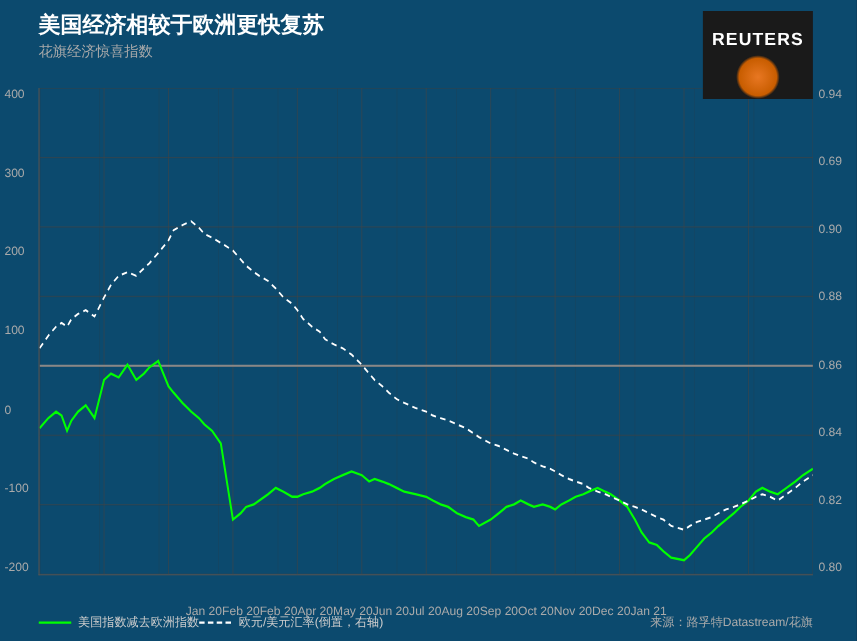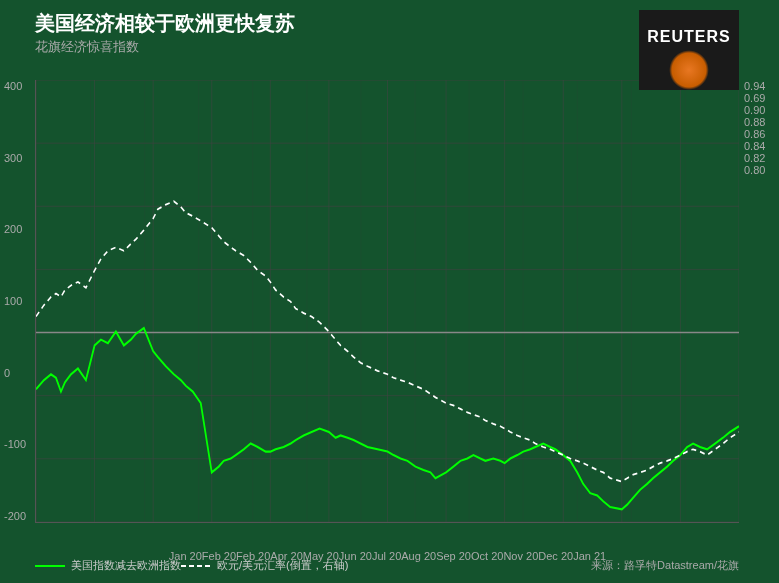--- a/index.html
+++ b/index.html
@@ -7,21 +7,21 @@
       width: 779px;
       height: 583px;
       background: #1a1a2e;
       font-family: Arial, sans-serif;
       overflow: hidden;
       position: relative;
     }
     .chart-container {
       width: 779px;
       height: 583px;
-      background: #14532d;
+      background: #0c4a6e;
       position: relative;
       padding: 10px 0 0 0;
     }
     .title-area {
       position: absolute;
       top: 10px;
       left: 35px;
       z-index: 10;
     }
     .main-title {
@@ -84,20 +84,21 @@
       align-items: flex-start;
     }
     .y-axis-right {
       position: absolute;
       right: -40px;
       top: 0;
       width: 38px;
       height: 100%;
       display: flex;
       flex-direction: column;
+      justify-content: space-between;
       align-items: flex-start;
     }
     .axis-label {
       font-size: 11px;
       color: #aaaaaa;
       padding: 0 3px;
     }
     .x-axis {
       position: absolute;
       bottom: -40px;

